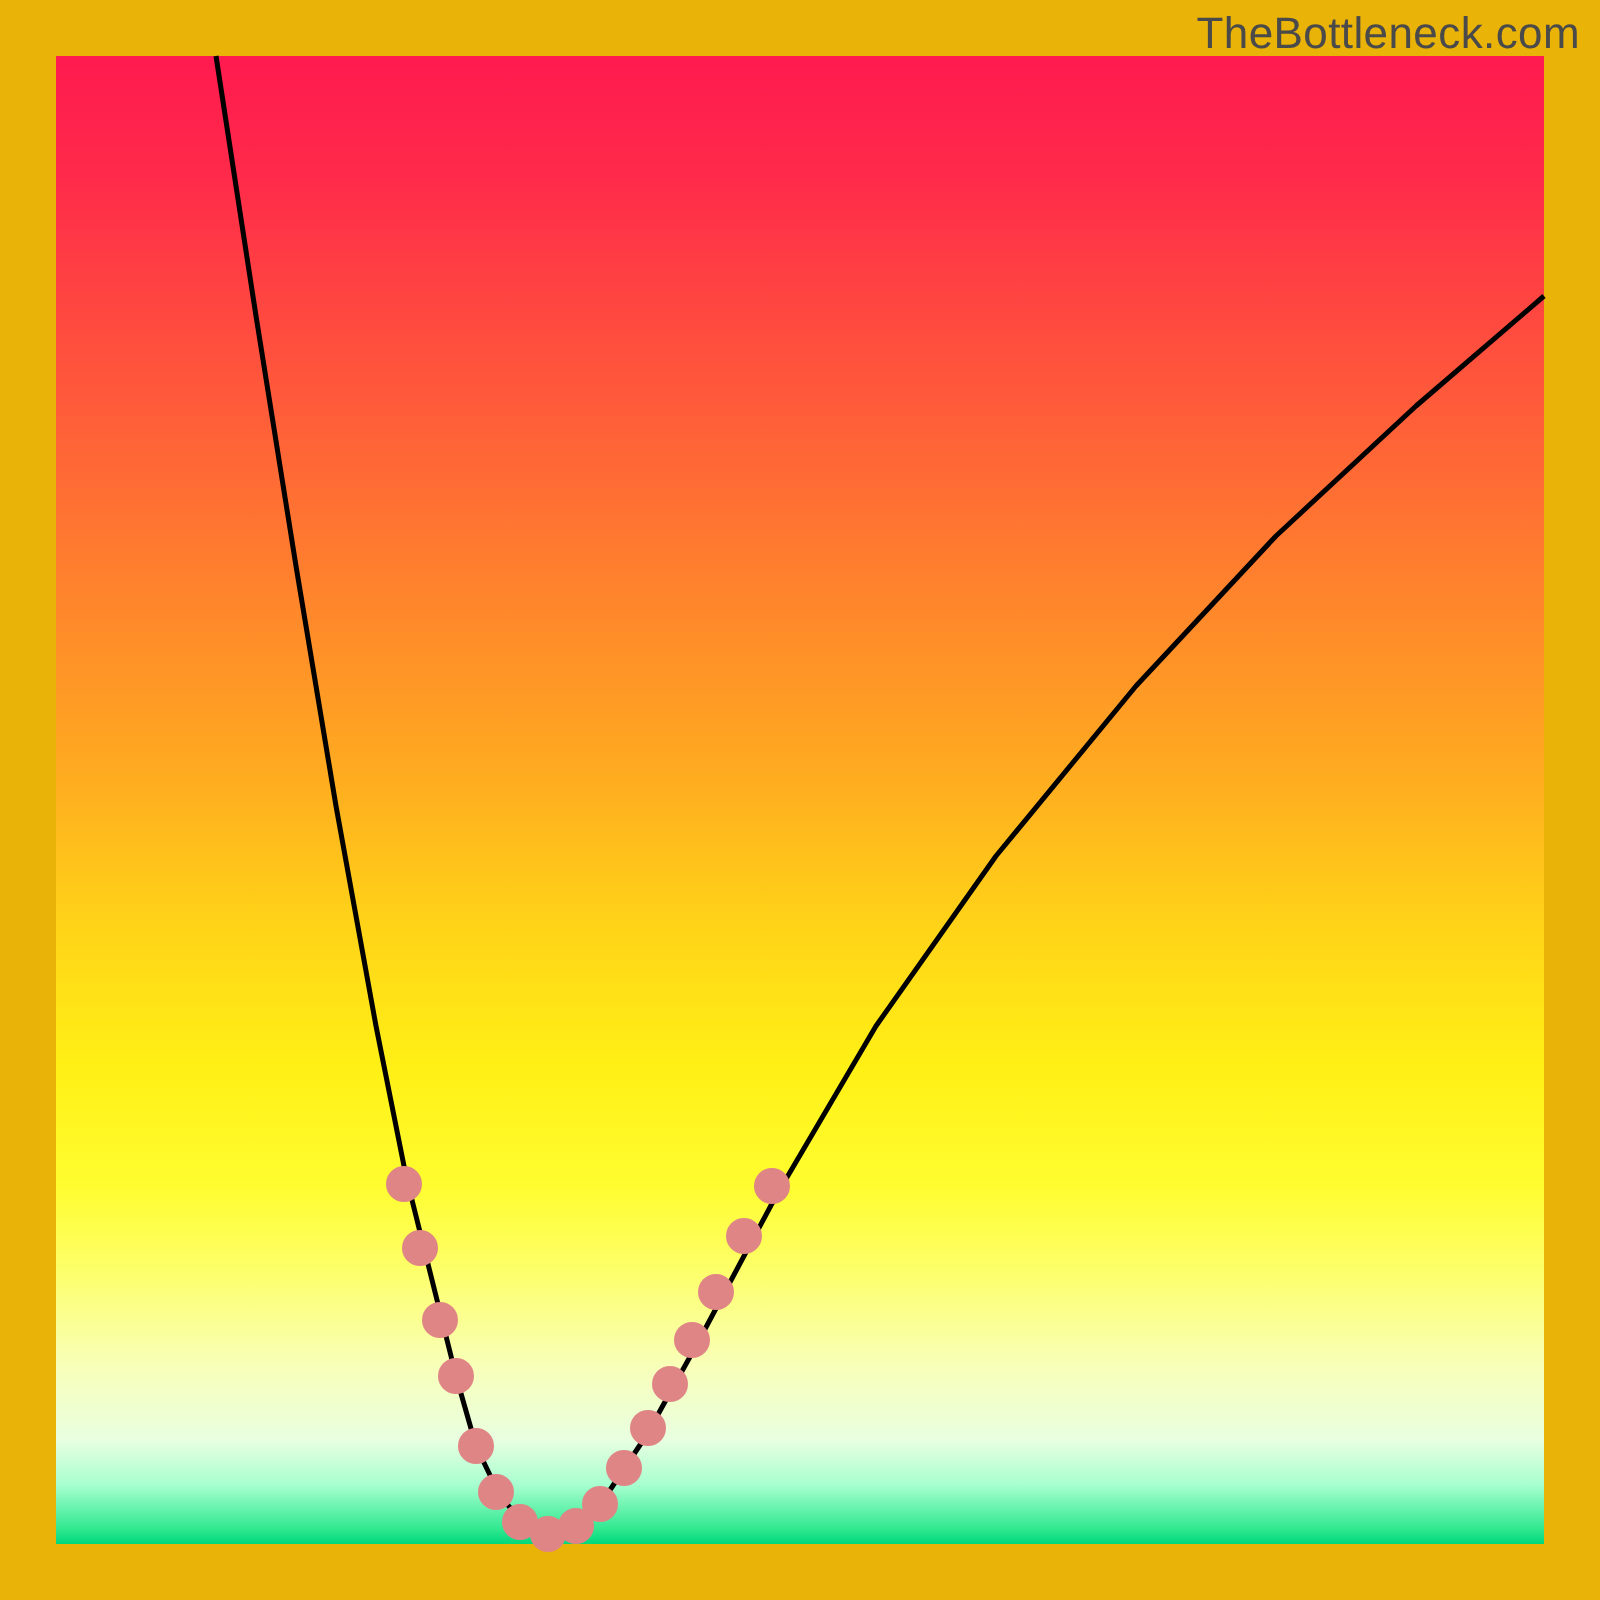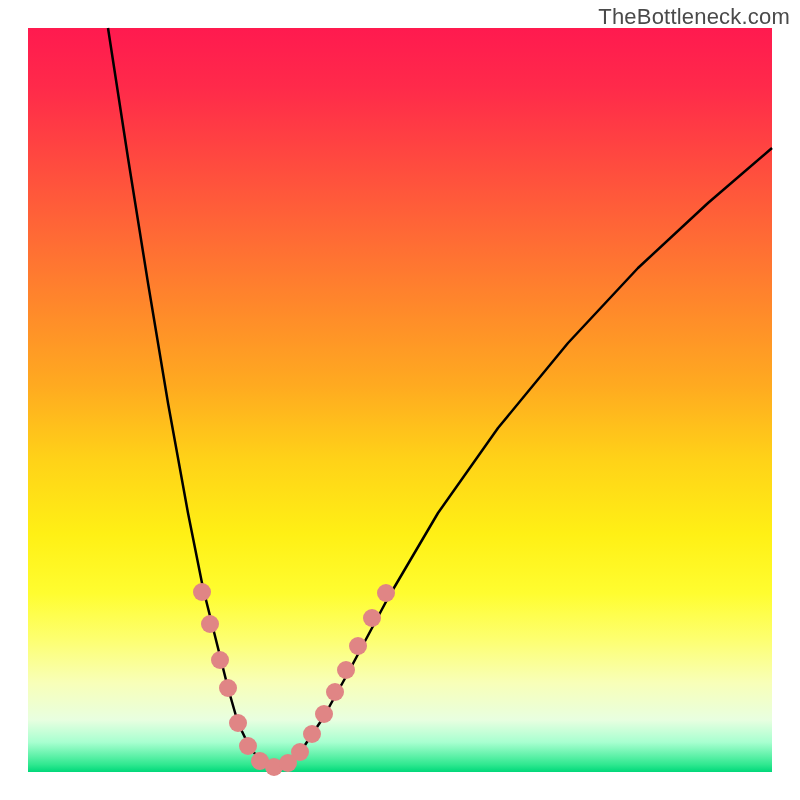--- a/index.html
+++ b/index.html
@@ -6,21 +6,21 @@
     margin: 0;
     padding: 0;
     width: 800px;
     height: 800px;
     background: #000;
     overflow: hidden;
   }
   .outer {
     width: 800px;
     height: 800px;
-    background: #ffffff;
+    background: #eab308;
     position: relative;
   }
   .plot-area {
     position: absolute;
     left: 28px;
     top: 28px;
     width: 744px;
     height: 744px;
     background: linear-gradient(to bottom,
       #ff1a4f 0%,

